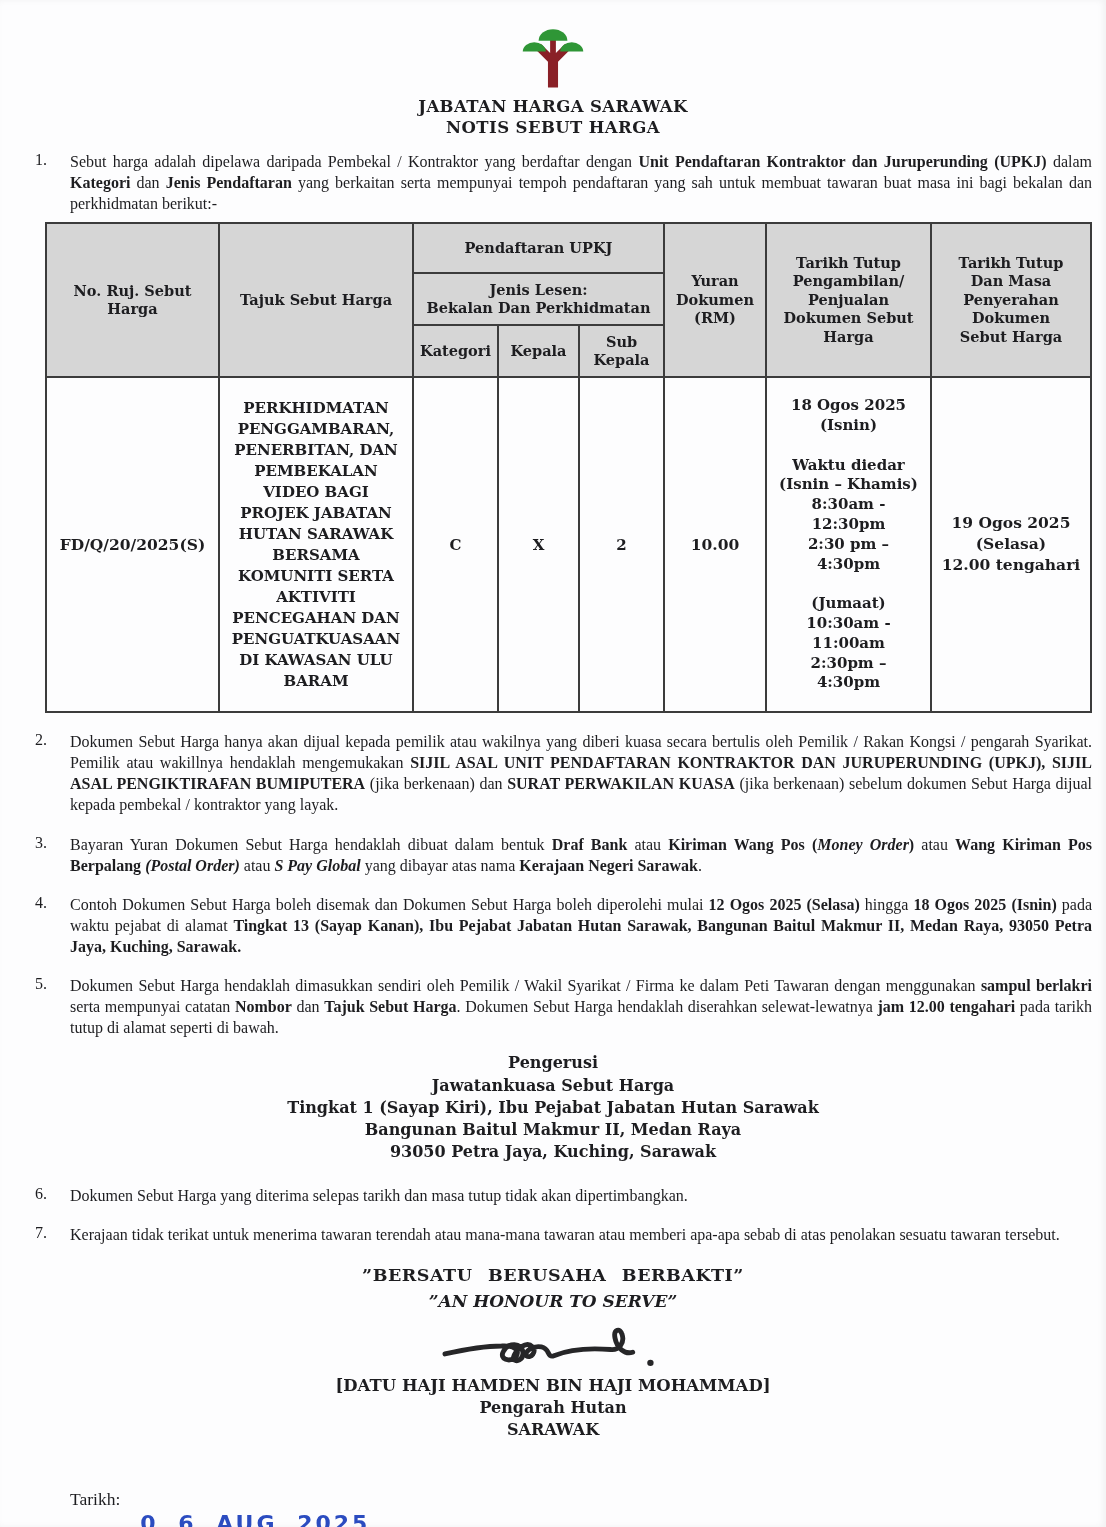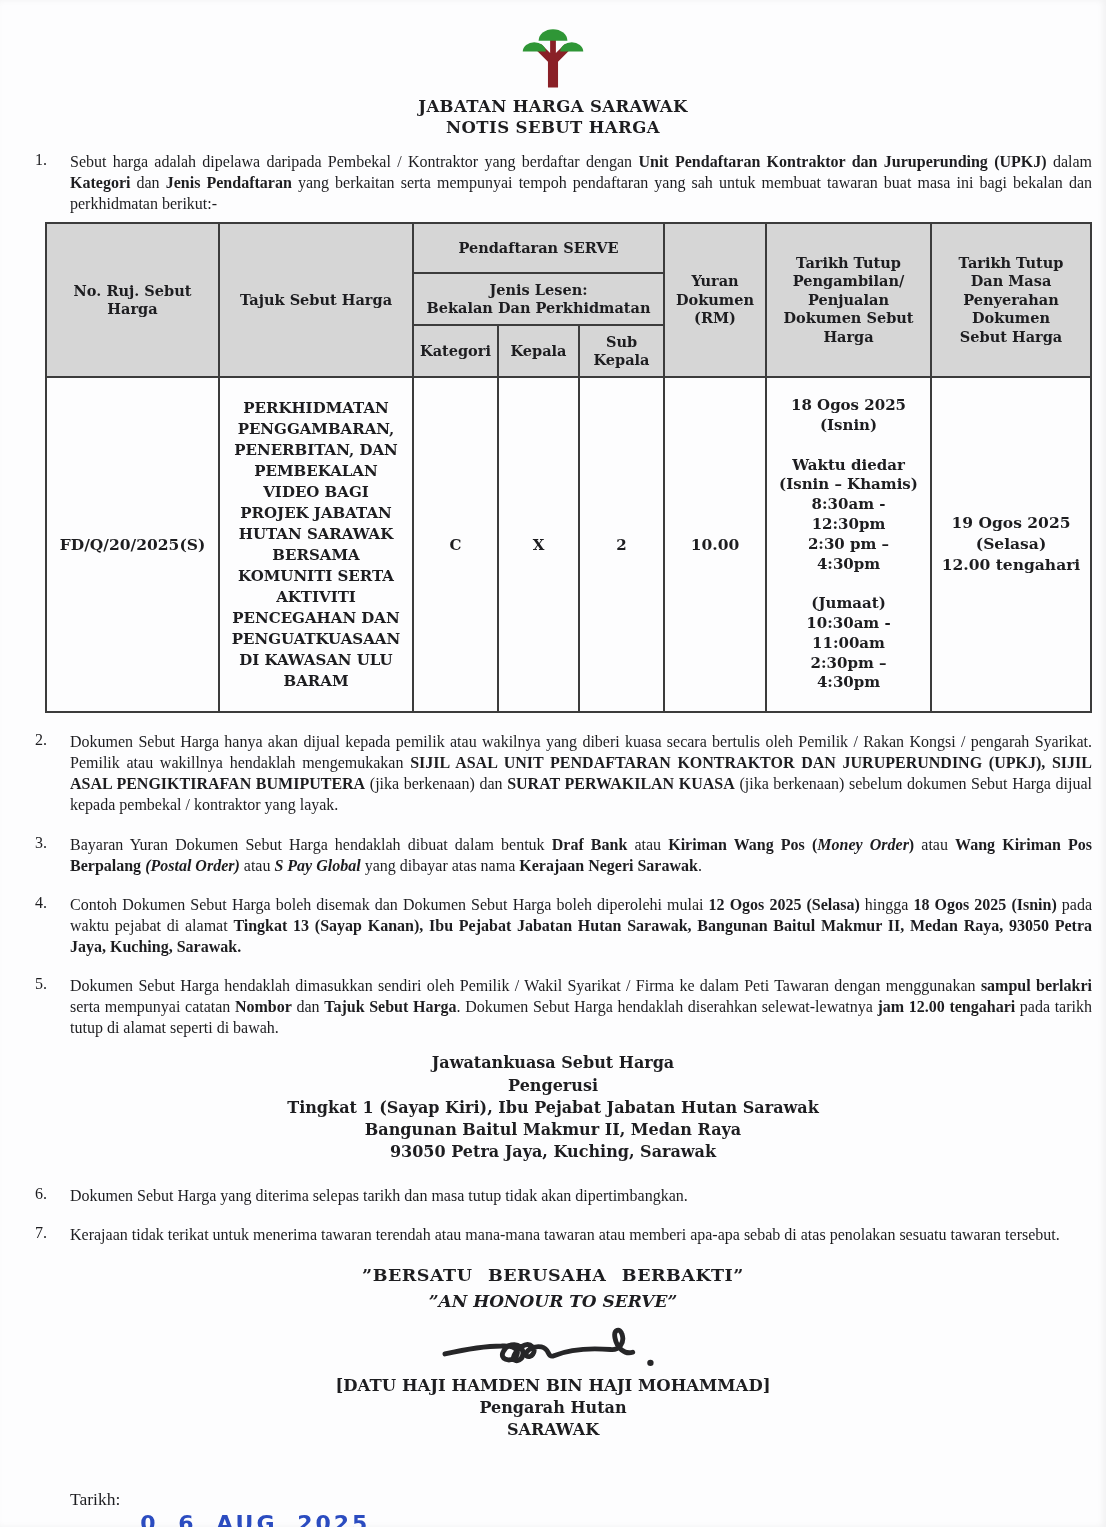--- a/index.html
+++ b/index.html
@@ -98,21 +98,21 @@
         <col style="width:85px">
           <col style="width:102px">
           <col style="width:165px">
           <col style="width:160px">
       </colgroup>
       <thead>
         <tr>
           <th rowspan="3">No. Ruj. Sebut
 Harga</th>
           <th rowspan="3">Tajuk Sebut Harga</th>
-          <th colspan="3" style="height:42px">Pendaftaran SERVE</th>
+          <th colspan="3" style="height:42px">Pendaftaran UPKJ</th>
           <th rowspan="3">Yuran
 Dokumen
 (RM)</th>
           <th rowspan="3">Tarikh Tutup
 Pengambilan/
 Penjualan
 Dokumen Sebut
 Harga</th>
           <th rowspan="3">Tarikh Tutup
 Dan Masa
@@ -188,22 +188,22 @@
       <div class="item-num">4.</div>
       <div class="item-body"><span>Contoh Dokumen Sebut Harga boleh disemak dan Dokumen Sebut Harga boleh diperolehi mulai </span><span class="b">12 Ogos 2025 (Selasa)</span><span> hingga </span><span class="b">18 Ogos 2025 (Isnin)</span><span> pada waktu pejabat di alamat </span><span class="b">Tingkat 13 (Sayap Kanan), Ibu Pejabat Jabatan Hutan Sarawak, Bangunan Baitul Makmur II, Medan Raya, 93050 Petra Jaya, Kuching, Sarawak.</span></div>
     </div>
 
     <div class="item tight">
       <div class="item-num">5.</div>
       <div class="item-body"><span>Dokumen Sebut Harga hendaklah dimasukkan sendiri oleh Pemilik / Wakil Syarikat / Firma ke dalam Peti Tawaran dengan menggunakan </span><span class="b">sampul berlakri</span><span> serta mempunyai catatan </span><span class="b">Nombor</span><span> dan </span><span class="b">Tajuk Sebut Harga</span><span>. Dokumen Sebut Harga hendaklah diserahkan selewat-lewatnya </span><span class="b">jam 12.00 tengahari</span><span> pada tarikh tutup di alamat seperti di bawah.</span></div>
     </div>
 
     <div class="address-block">
+      <div>Pengerusi</div>
       <div>Jawatankuasa Sebut Harga</div>
-      <div>Pengerusi</div>
       <div>Tingkat 1 (Sayap Kiri), Ibu Pejabat Jabatan Hutan Sarawak</div>
       <div>Bangunan Baitul Makmur II, Medan Raya</div>
       <div>93050 Petra Jaya, Kuching, Sarawak</div>
     </div>
 
     <div class="item">
       <div class="item-num">6.</div>
       <div class="item-body"><span>Dokumen Sebut Harga yang diterima selepas tarikh dan masa tutup tidak akan dipertimbangkan.</span></div>
     </div>
 

